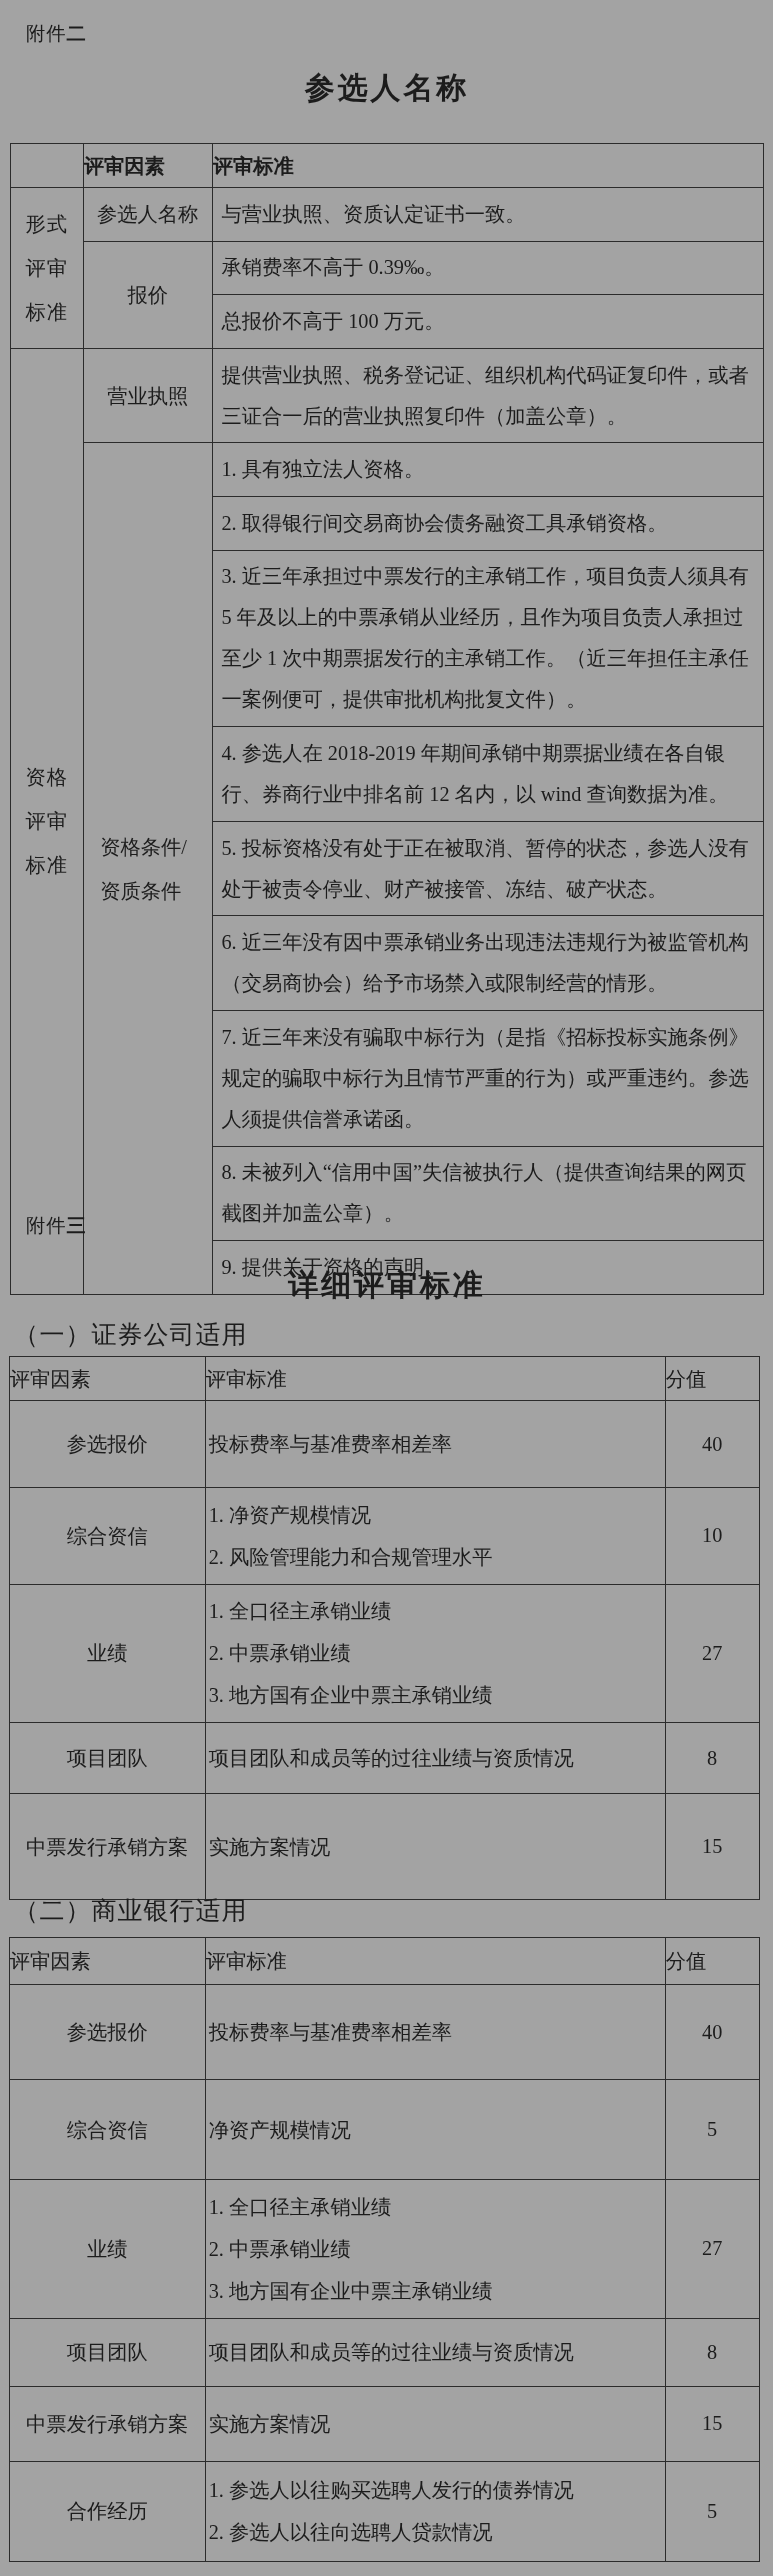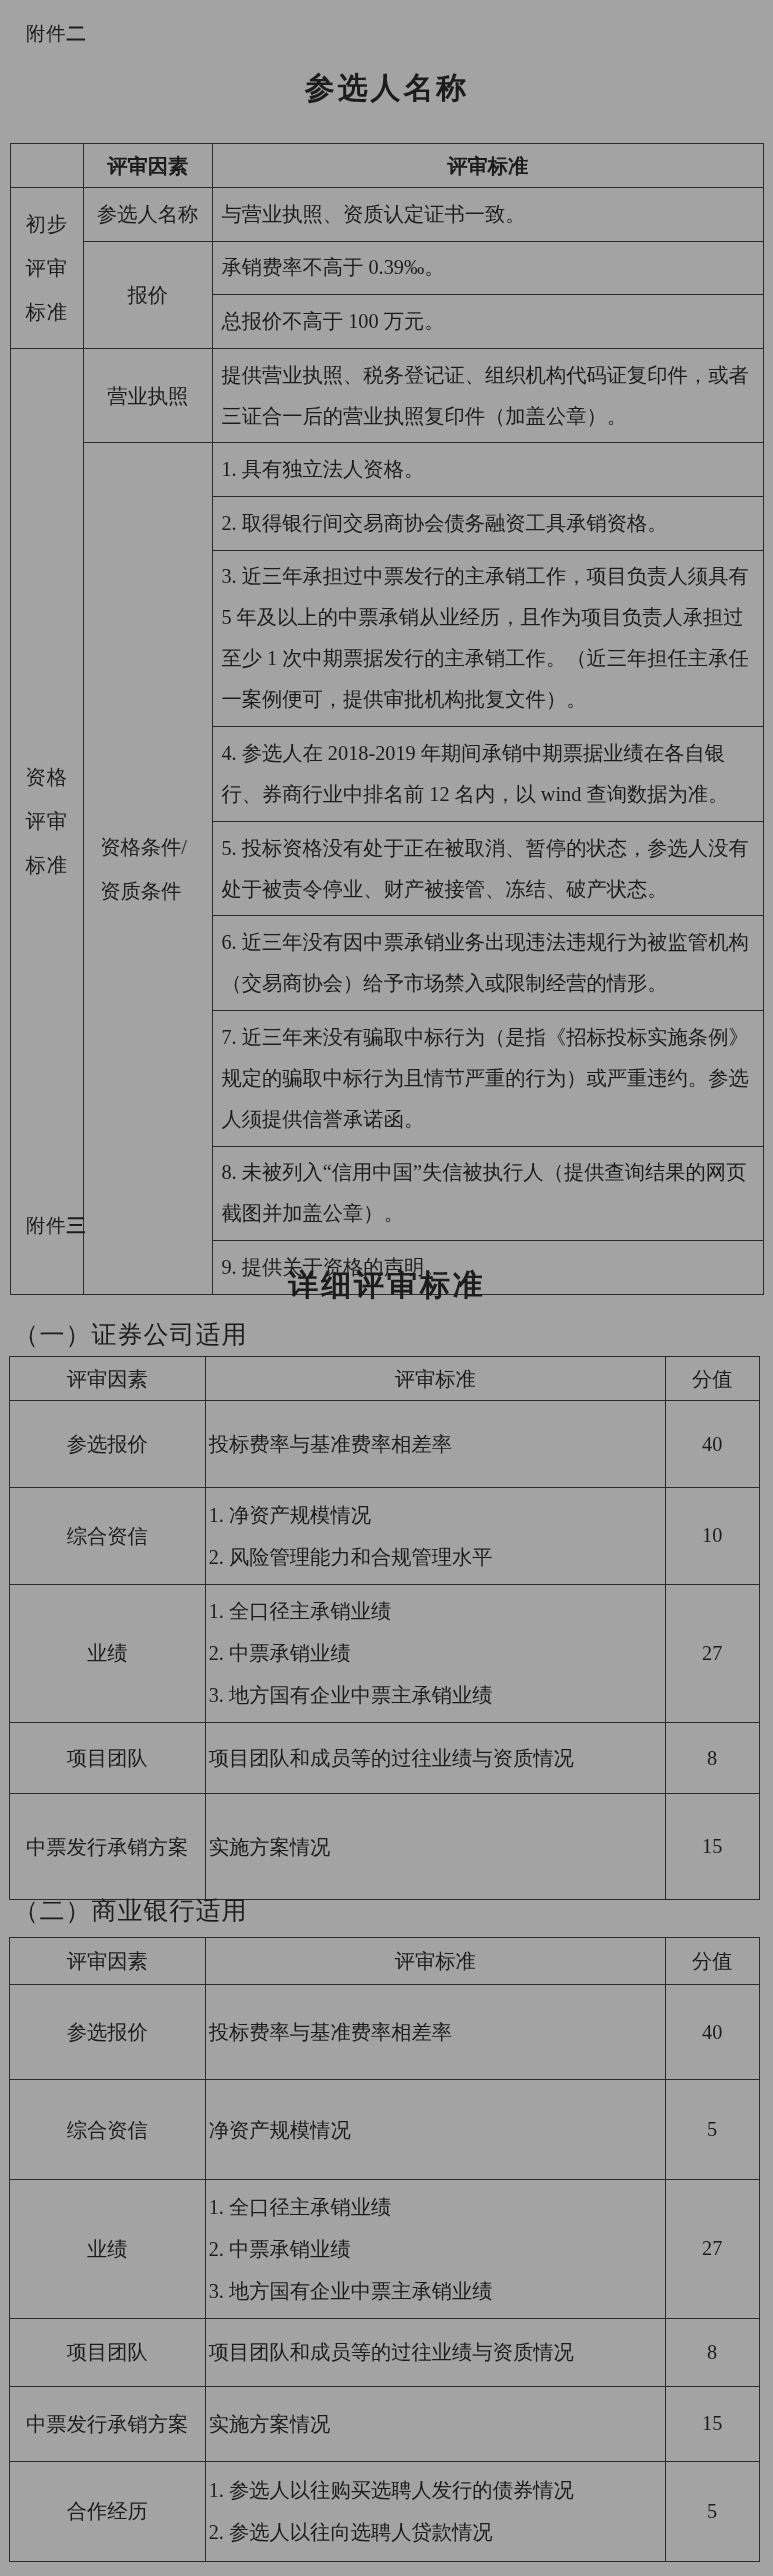--- a/index.html
+++ b/index.html
@@ -37,21 +37,21 @@
     font-size:20.3px;
   }
   td{
     border:1px solid #2b2b2b;
     border-top-width:1.9px;border-bottom-width:1.9px;
     padding:0;
     vertical-align:middle;
     overflow:hidden;
   }
   table{border:1.9px solid #2b2b2b;}
-  .hdr td{font-weight:700;text-align:center;}
+  .hdr td{font-weight:700;}
   .t23 .hdr td{font-weight:400;}
   .c-center{text-align:center;}
   .vlabel{
     display:inline-block;width:43px;
     line-height:44px;letter-spacing:1px;
     text-align:center;
   }
   .wlabel{
     display:inline-block;width:95px;
     line-height:44px;
@@ -83,21 +83,21 @@
         <col style="width:129px">
         <col style="width:551px">
       </colgroup>
     <tbody>
         <tr class="hdr" style="height:44px;">
       <td></td>
       <td>评审因素</td>
       <td>评审标准</td>
     </tr>
     <tr style="height:45px;">
-      <td rowspan="3" class="c-center"><span class="vlabel">初步评审标准</span></td>
+      <td rowspan="3" class="c-center"><span class="vlabel">形式评审标准</span></td>
       <td class="c-center">参选人名称</td>
       <td class="c-crit">与营业执照、资质认定证书一致。</td>
     </tr>
     <tr style="height:42px;">
       <td rowspan="2" class="c-center">报价</td>
       <td class="c-crit">承销费率不高于 0.39‰。</td>
     </tr>
     <tr style="height:44px;">
       <td class="c-crit">总报价不高于 100 万元。</td>
     </tr>

